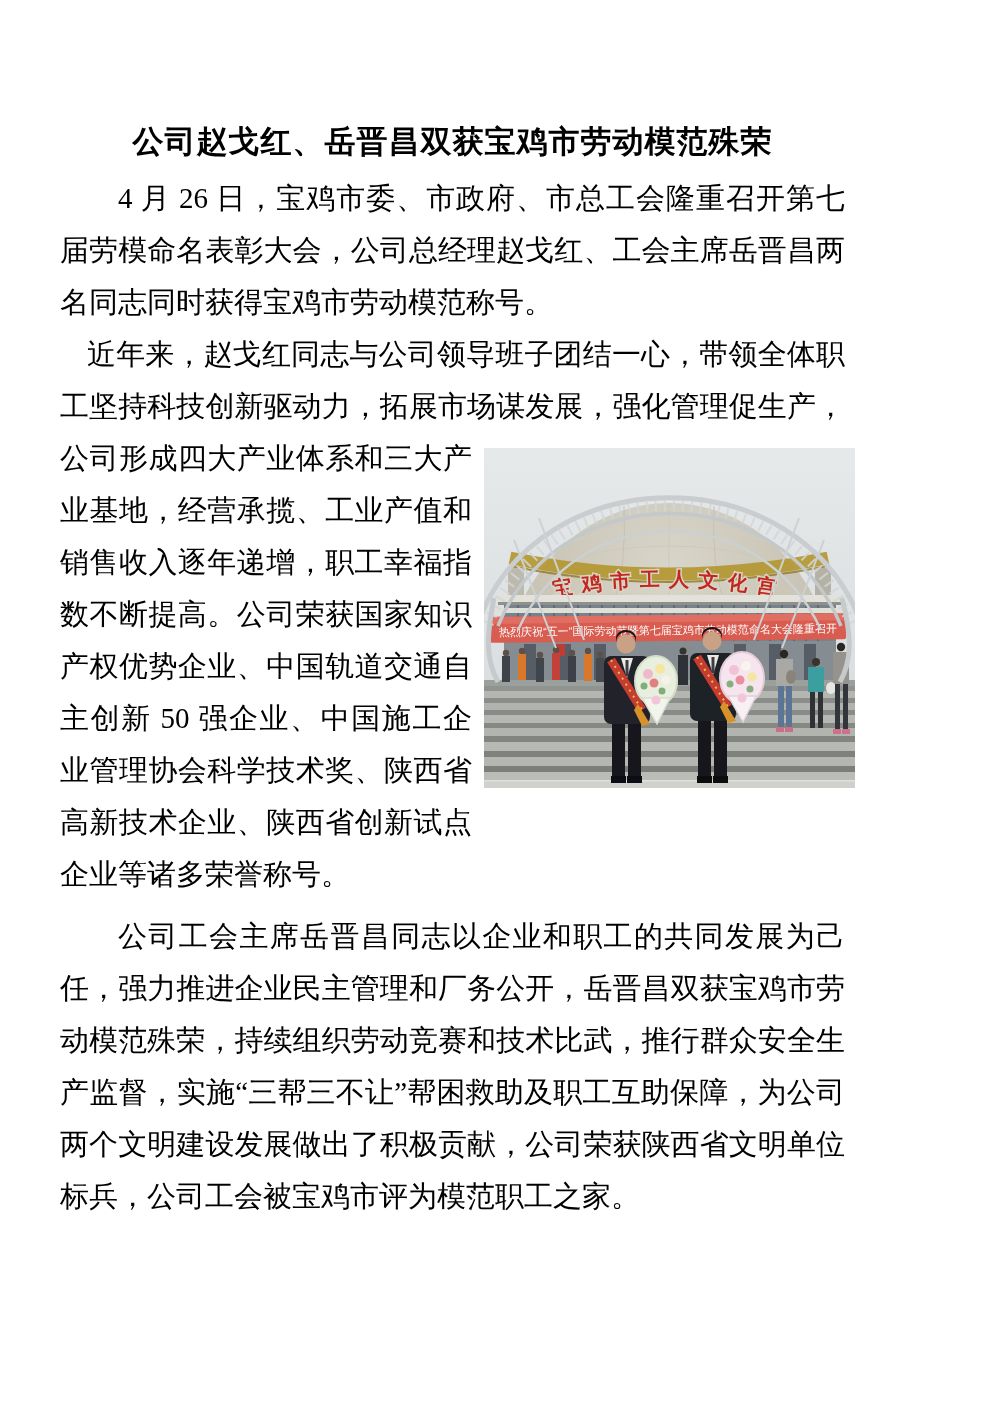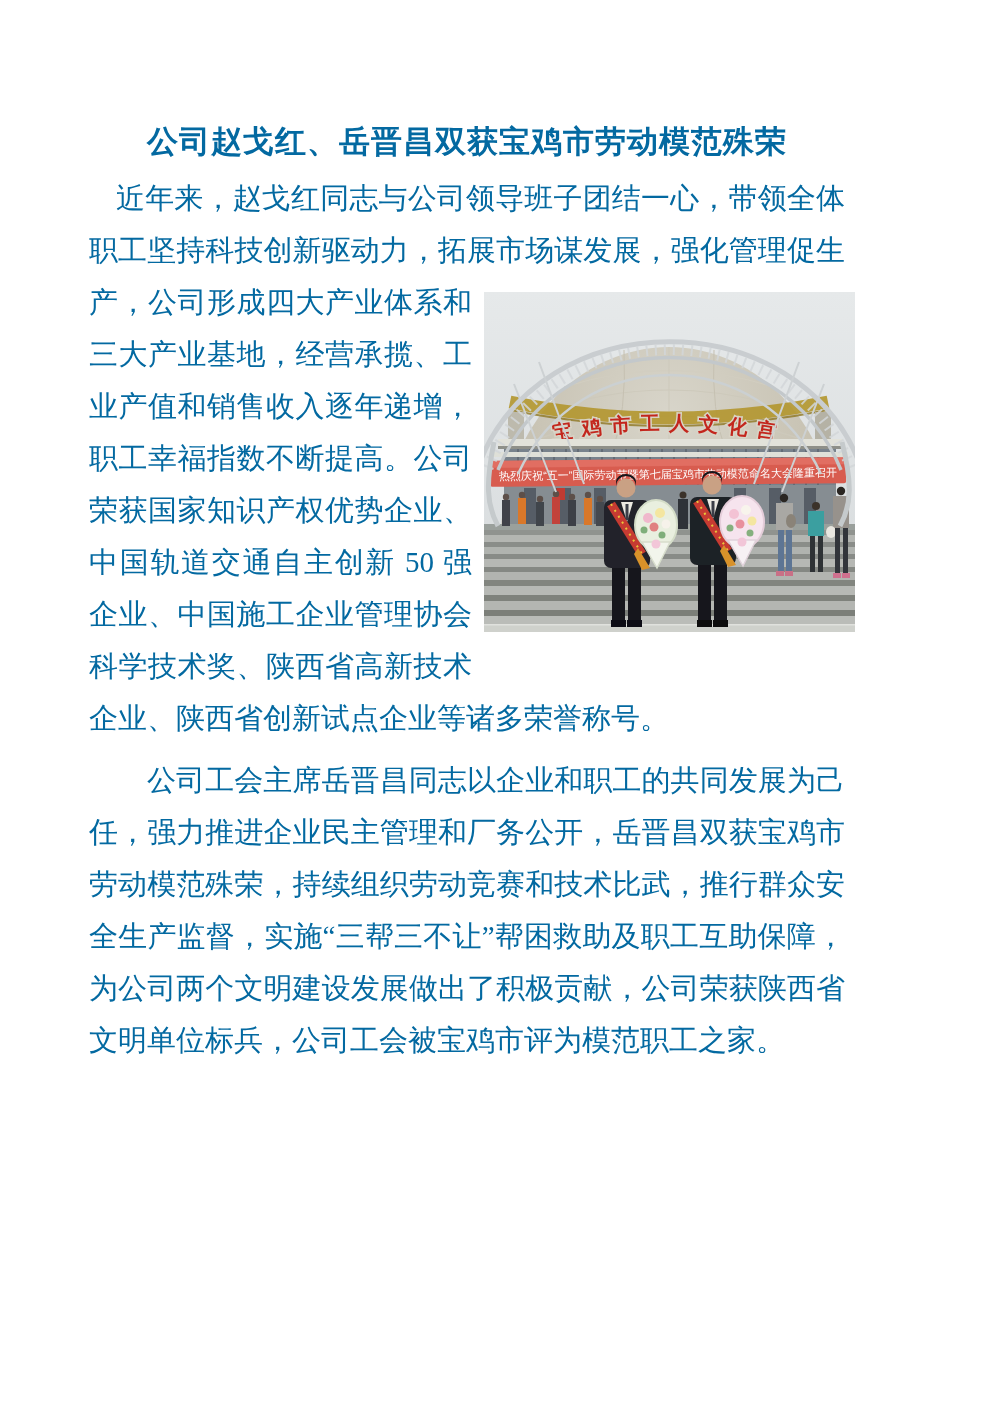--- a/index.html
+++ b/index.html
@@ -1,23 +1,23 @@
 <!DOCTYPE html>
 <html><head>
 <meta charset="utf-8">
 <style>
   html,body{margin:0;padding:0;background:#ffffff;}
   .page{
     position:relative;
     width:992px;height:1403px;
     background:#ffffff;
     box-sizing:border-box;
-    padding:116px 147px 0 89px;
+    padding:116px 147px 0 60px;
     font-family:"Liberation Serif","DejaVu Serif",serif;
-    color:#0369a1;
+    color:#000000;
     overflow:hidden;
   }
   .title{
     font-size:31px;
     line-height:52px;
     font-weight:bold;
     text-align:center;
     letter-spacing:1px;
     margin:0 0 4px 0;
   }
@@ -38,20 +38,21 @@
   }
   .photo-float svg{display:block;width:371px;height:340px;}
 </style>
 </head>
 <body>
 
 <div class="page">
 
   <h1 class="title">公司赵戈红、岳晋昌双获宝鸡市劳动模范殊荣</h1>
 
+  <p class="p indent-2">4 月 26 日，宝鸡市委、市政府、市总工会隆重召开第七届劳模命名表彰大会，公司总经理赵戈红、工会主席岳晋昌两名同志同时获得宝鸡市劳动模范称号。</p>
 
   <p class="p indent-1">
     <span class="photo-spacer"></span><span class="photo-float">
         <svg viewBox="0 0 371 340" xmlns="http://www.w3.org/2000/svg" xmlns:xlink="http://www.w3.org/1999/xlink">
       <defs>
         <linearGradient id="skyG" x1="0" y1="0" x2="0" y2="1">
           <stop offset="0" stop-color="#e6e9ea"></stop>
               <stop offset="1" stop-color="#d6dadc"></stop>
         </linearGradient>
         <radialGradient id="domeG" cx="0.5" cy="0.18" r="0.9">

